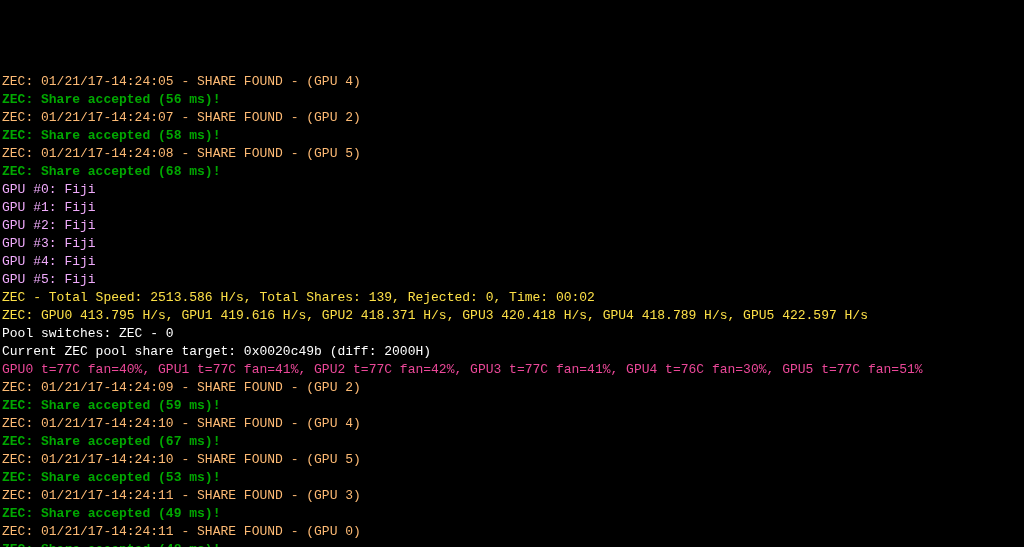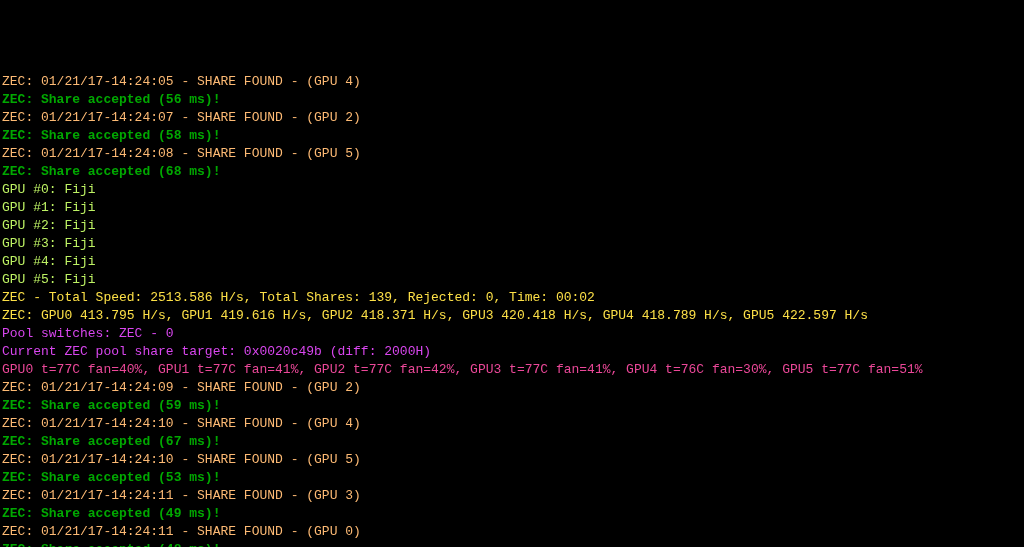--- a/index.html
+++ b/index.html
@@ -10,23 +10,23 @@
       line-height: 18px;
       padding: 1px 2px;
       width: 1024px;
       height: 547px;
       overflow: hidden;
       white-space: pre;
     }
     .line { display: block; }
     .green-bright { color: #fdba74; }
     .green-dark { color: #00a800; font-weight: bold; }
-    .cyan-bright { color: #bef264; }
+    .cyan-bright { color: #f0abfc; }
     .cyan-dark { color: #fde047; }
-    .white { color: #d946ef; }
+    .white { color: #ffffff; }
     .magenta { color: #ec4899; }
   </style>
 </head>
 <body>
 
 
 
 <div id="terminal"><span class="line green-bright">ZEC: 01/21/17-14:24:05 - SHARE FOUND - (GPU 4)</span><span class="line green-dark">ZEC: Share accepted (56 ms)!</span><span class="line green-bright">ZEC: 01/21/17-14:24:07 - SHARE FOUND - (GPU 2)</span><span class="line green-dark">ZEC: Share accepted (58 ms)!</span><span class="line green-bright">ZEC: 01/21/17-14:24:08 - SHARE FOUND - (GPU 5)</span><span class="line green-dark">ZEC: Share accepted (68 ms)!</span><span class="line green-dark"></span><span class="line cyan-bright">GPU #0: Fiji</span><span class="line cyan-bright">GPU #1: Fiji</span><span class="line cyan-bright">GPU #2: Fiji</span><span class="line cyan-bright">GPU #3: Fiji</span><span class="line cyan-bright">GPU #4: Fiji</span><span class="line cyan-bright">GPU #5: Fiji</span><span class="line cyan-dark">ZEC - Total Speed: 2513.586 H/s, Total Shares: 139, Rejected: 0, Time: 00:02</span><span class="line cyan-dark">ZEC: GPU0 413.795 H/s, GPU1 419.616 H/s, GPU2 418.371 H/s, GPU3 420.418 H/s, GPU4 418.789 H/s, GPU5 422.597 H/s</span><span class="line white">Pool switches: ZEC - 0</span><span class="line white">Current ZEC pool share target: 0x0020c49b (diff: 2000H)</span><span class="line magenta">GPU0 t=77C fan=40%, GPU1 t=77C fan=41%, GPU2 t=77C fan=42%, GPU3 t=77C fan=41%, GPU4 t=76C fan=30%, GPU5 t=77C fan=51%</span><span class="line white"></span><span class="line green-bright">ZEC: 01/21/17-14:24:09 - SHARE FOUND - (GPU 2)</span><span class="line green-dark">ZEC: Share accepted (59 ms)!</span><span class="line green-bright">ZEC: 01/21/17-14:24:10 - SHARE FOUND - (GPU 4)</span><span class="line green-dark">ZEC: Share accepted (67 ms)!</span><span class="line green-bright">ZEC: 01/21/17-14:24:10 - SHARE FOUND - (GPU 5)</span><span class="line green-dark">ZEC: Share accepted (53 ms)!</span><span class="line green-bright">ZEC: 01/21/17-14:24:11 - SHARE FOUND - (GPU 3)</span><span class="line green-dark">ZEC: Share accepted (49 ms)!</span><span class="line green-bright">ZEC: 01/21/17-14:24:11 - SHARE FOUND - (GPU 0)</span><span class="line green-dark">ZEC: Share accepted (48 ms)!</span></div>
 
 

